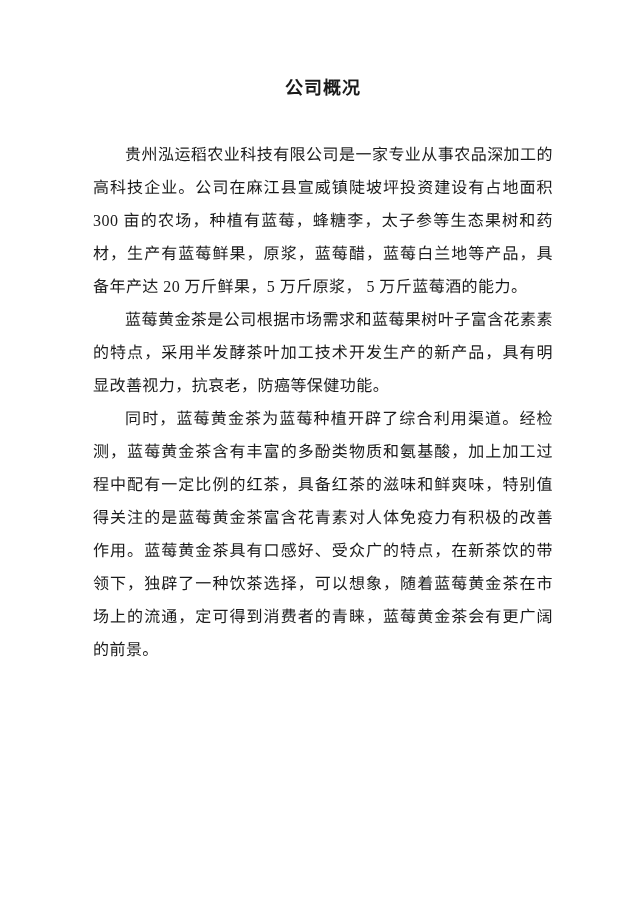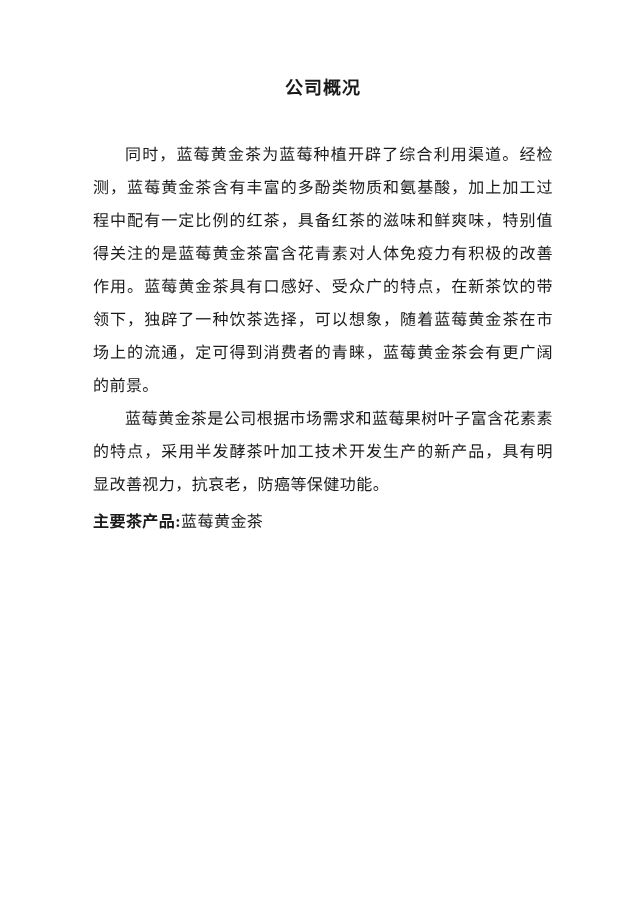--- a/index.html
+++ b/index.html
@@ -57,29 +57,27 @@
   }
 </style>
 </head>
 <body>
 
 <div class="page">
   <div class="doc">
 
     <h1 class="doc-title">公司概况</h1>
 
+    <p class="body-paragraph">贵州泓运稻农业科技有限公司是一家专业从事农品深加工的高科技企业。公司在麻江县宣威镇陡坡坪投资建设有占地面积300 亩的农场，种植有蓝莓，蜂糖李，太子参等生态果树和药材，生产有蓝莓鲜果，原浆，蓝莓醋，蓝莓白兰地等产品，具备年产达 20 万斤鲜果，5 万斤原浆， 5 万斤蓝莓酒的能力。</p>
+
+    <p class="body-paragraph">蓝莓黄金茶是公司根据市场需求和蓝莓果树叶子富含花素素的特点，采用半发酵茶叶加工技术开发生产的新产品，具有明显改善视力，抗哀老，防癌等保健功能。</p>
 
     <p class="body-paragraph">同时，蓝莓黄金茶为蓝莓种植开辟了综合利用渠道。经检测，蓝莓黄金茶含有丰富的多酚类物质和氨基酸，加上加工过程中配有一定比例的红茶，具备红茶的滋味和鲜爽味，特别值得关注的是蓝莓黄金茶富含花青素对人体免疫力有积极的改善作用。蓝莓黄金茶具有口感好、受众广的特点，在新茶饮的带领下，独辟了一种饮茶选择，可以想象，随着蓝莓黄金茶在市场上的流通，定可得到消费者的青睐，蓝莓黄金茶会有更广阔的前景。</p>
 
-    <p class="body-paragraph">蓝莓黄金茶是公司根据市场需求和蓝莓果树叶子富含花素素的特点，采用半发酵茶叶加工技术开发生产的新产品，具有明显改善视力，抗哀老，防癌等保健功能。</p>
-
     <div class="info-section">
 
-      <p class="info-row">
-        <span class="info-label">主要茶产品:</span><span class="info-value">蓝莓黄金茶</span>
-      </p>
 
 
 
 
     </div>
   </div>
 </div>
 
 </body></html>

